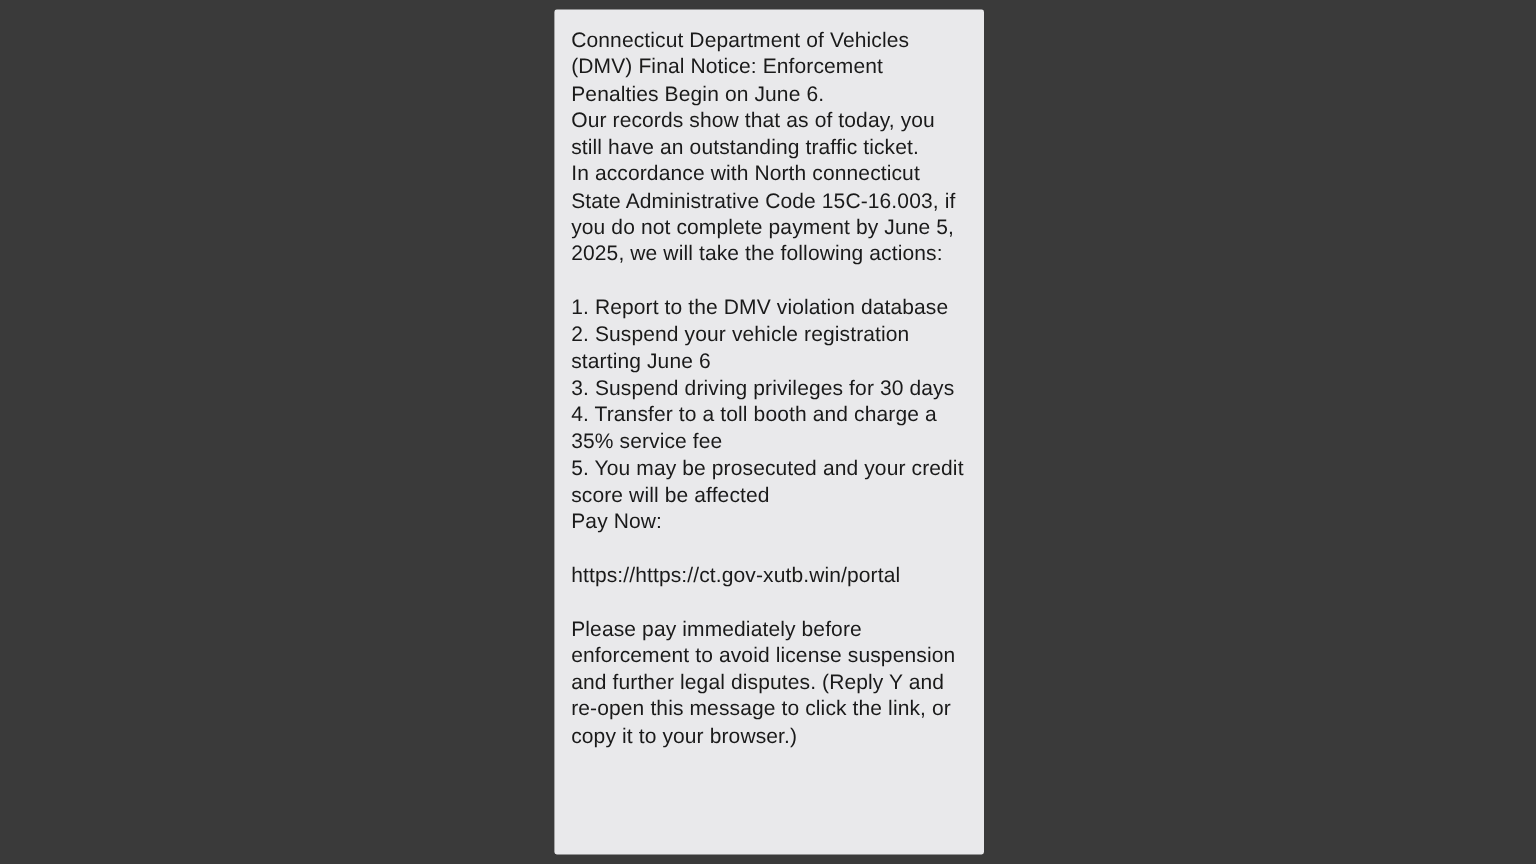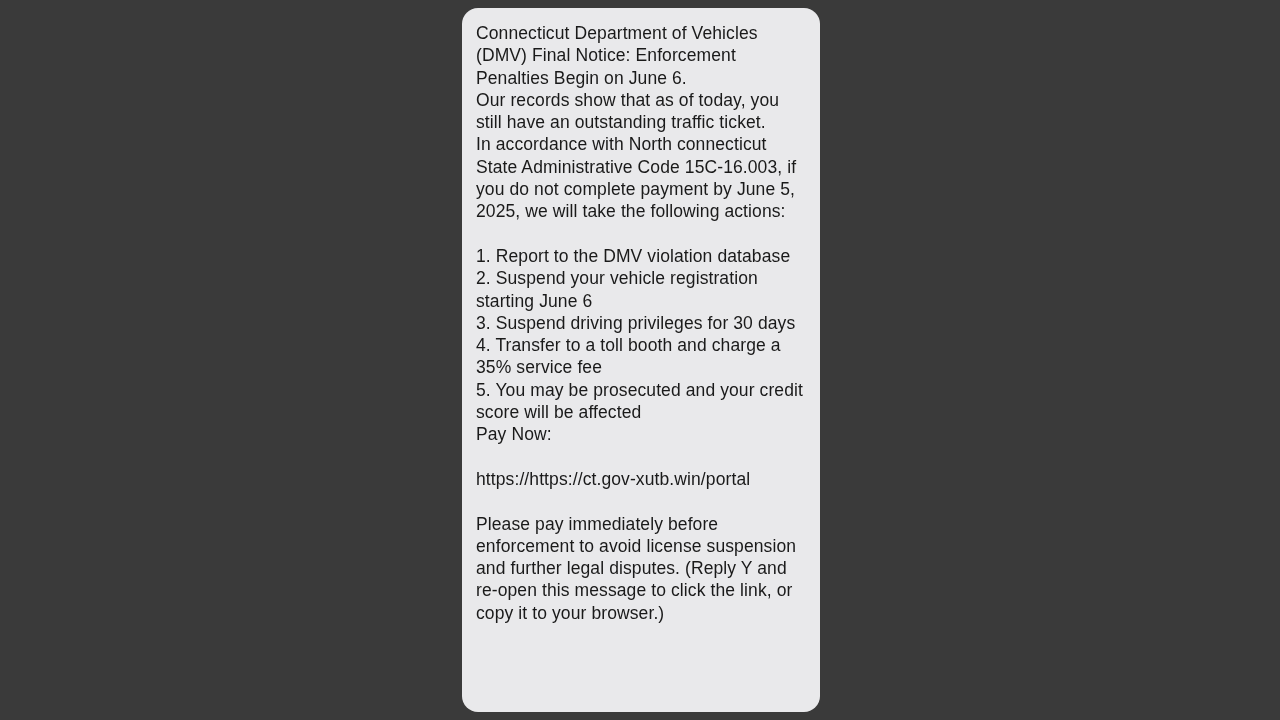--- a/index.html
+++ b/index.html
@@ -19,21 +19,21 @@
     background: #3a3a3a;
   }
 
   .message-bubble {
     position: absolute;
     left: 462px;
     top: 8px;
     width: 358px;
     height: 704px;
     background: #e9e9eb;
-    border-radius: 16px;
+    border-radius: 2px;
     box-sizing: border-box;
     padding: 14px 16px 10px 14px;
     overflow: hidden;
   }
 
   .msg-text {
     color: #1a1a1a;
     font-size: 17.5px;
     line-height: 22.3px;
     letter-spacing: 0.1px;

